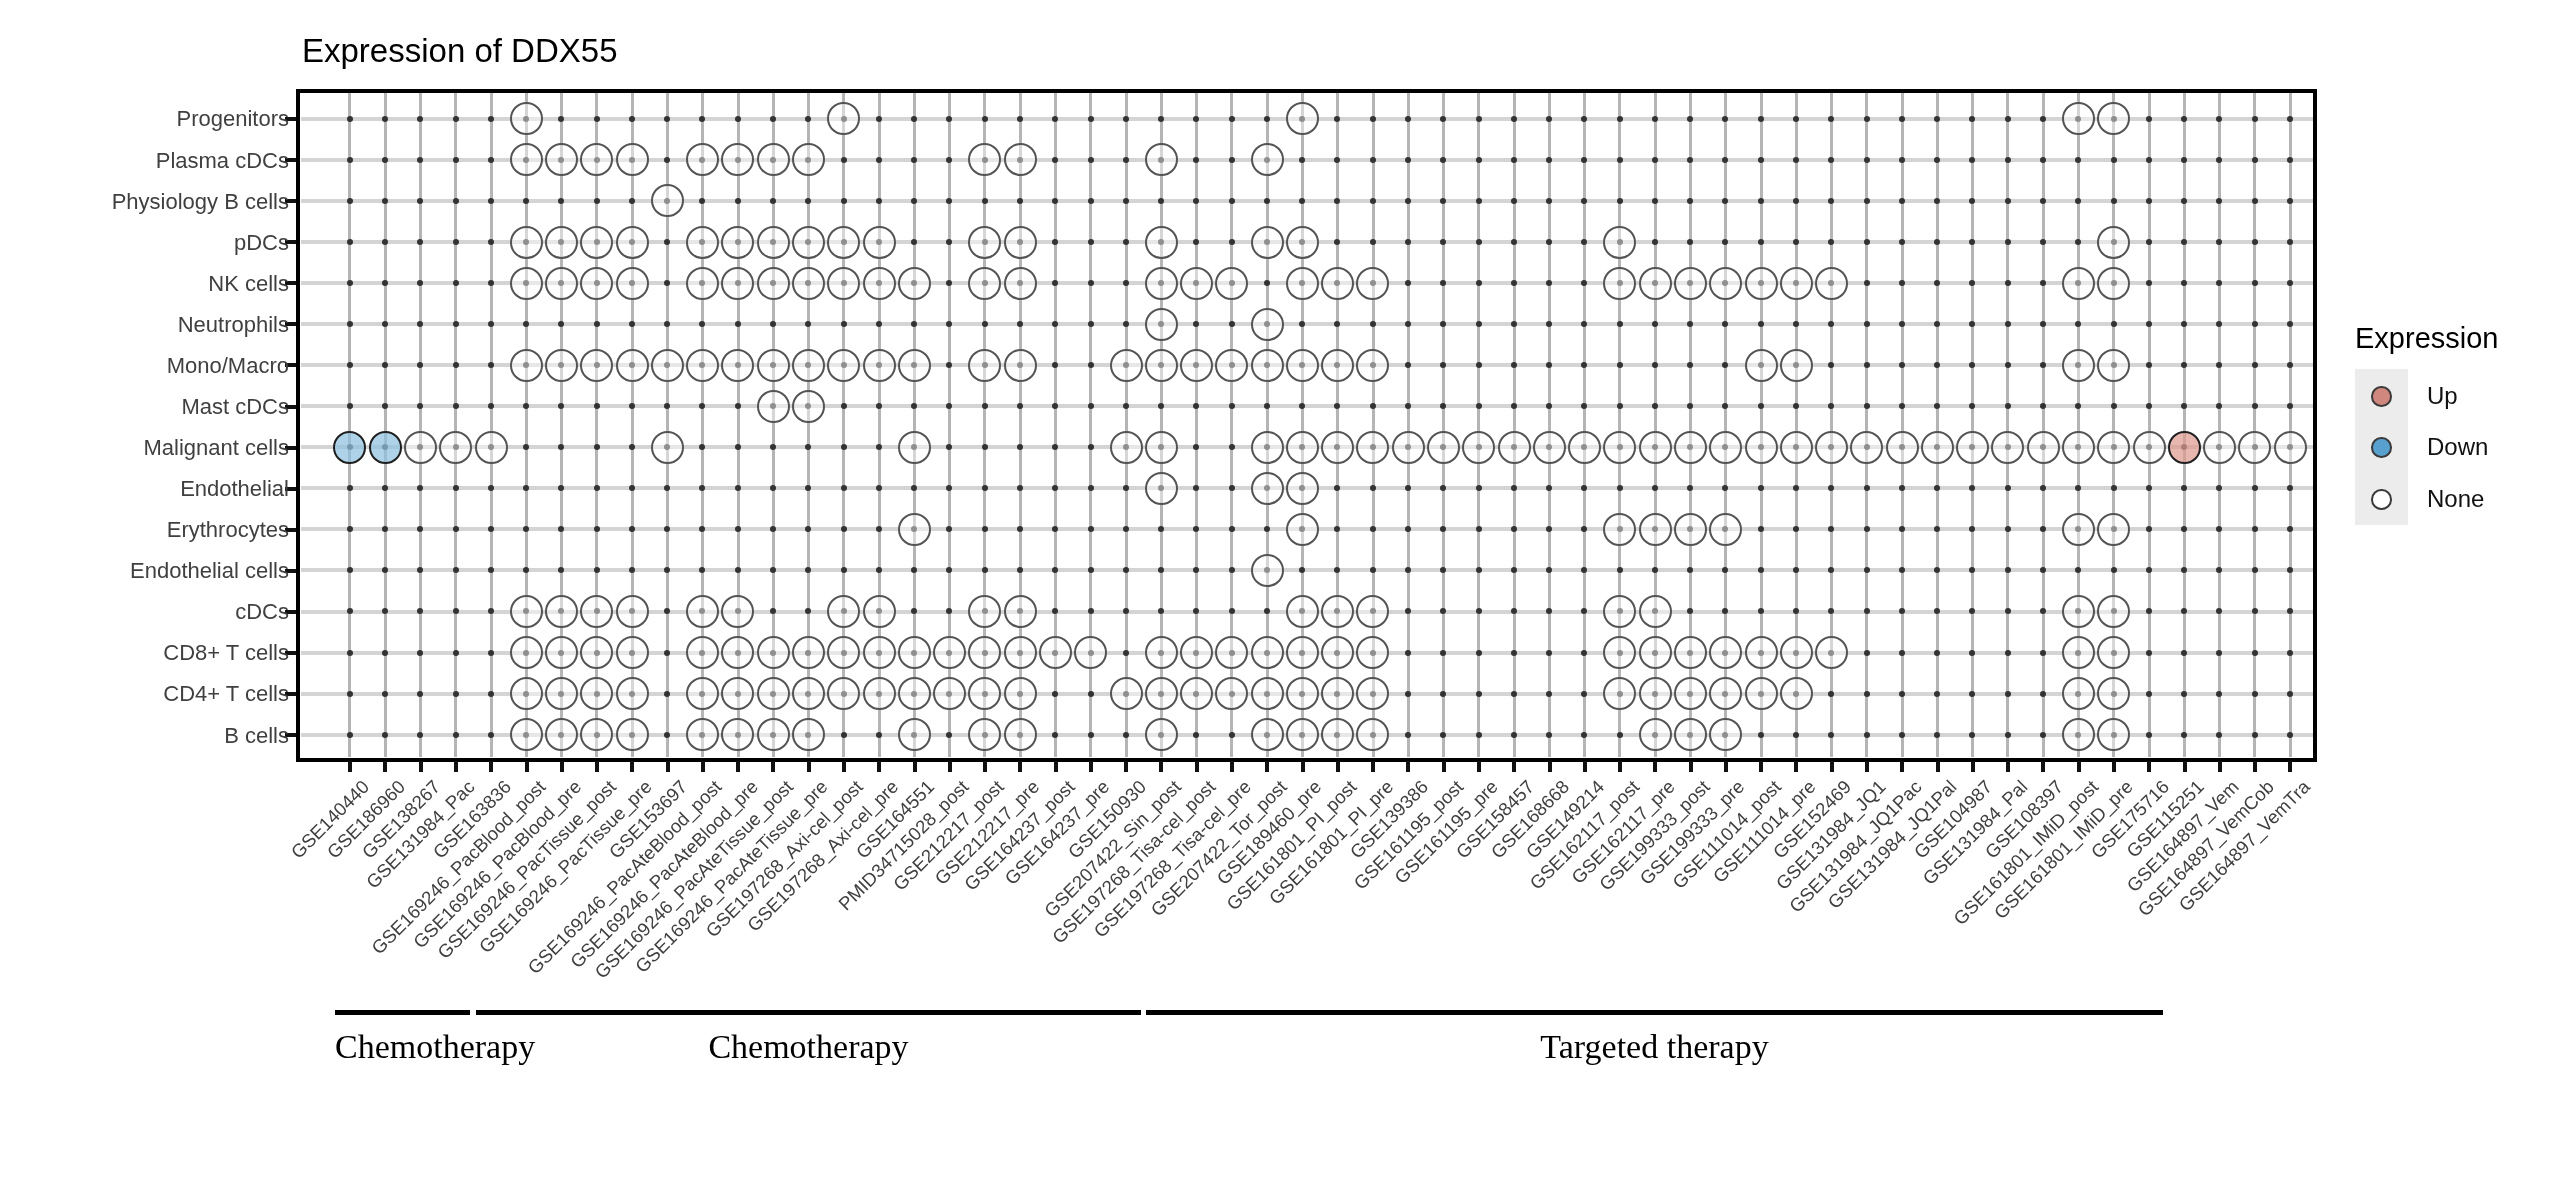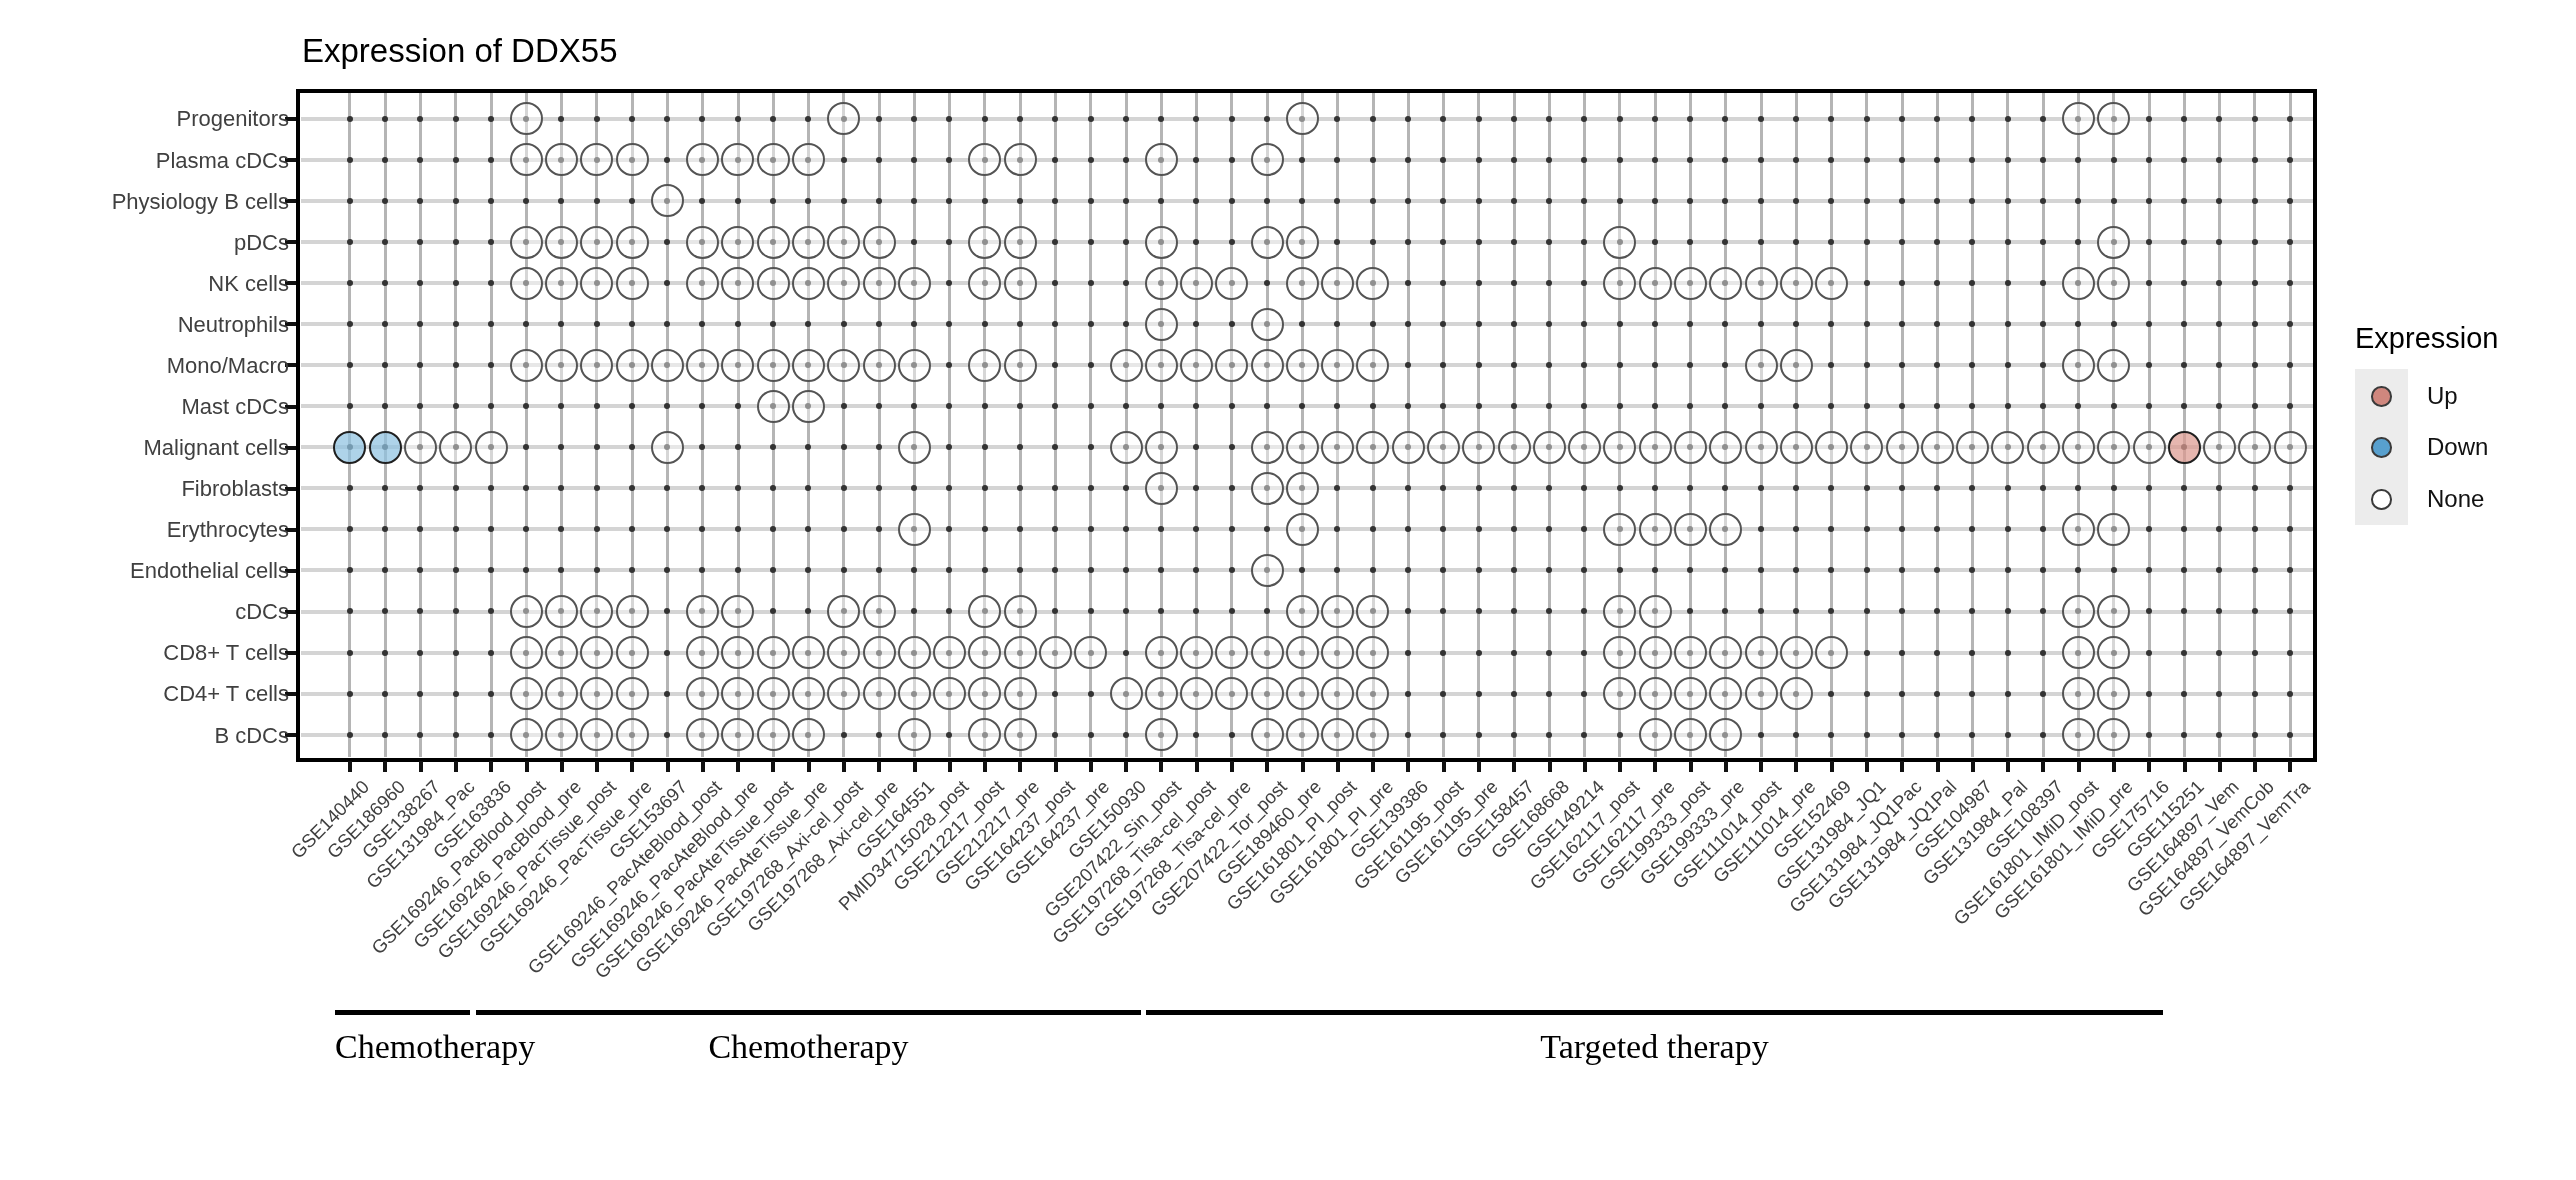--- a/index.html
+++ b/index.html
@@ -1377,33 +1377,33 @@
       <div class="ylab" style="top: 269px;">NK cells</div>
       <div class="ytick" style="top: 322px;"></div>
       <div class="ylab" style="top: 310px;">Neutrophils</div>
       <div class="ytick" style="top: 363px;"></div>
       <div class="ylab" style="top: 351px;">Mono/Macro</div>
       <div class="ytick" style="top: 405px;"></div>
       <div class="ylab" style="top: 392px;">Mast cDCs</div>
       <div class="ytick" style="top: 446px;"></div>
       <div class="ylab" style="top: 433px;">Malignant cells</div>
       <div class="ytick" style="top: 487px;"></div>
-      <div class="ylab" style="top: 474px;">Fibroblasts</div>
+      <div class="ylab" style="top: 474px;">Endothelial</div>
       <div class="ytick" style="top: 528px;"></div>
       <div class="ylab" style="top: 515px;">Erythrocytes</div>
       <div class="ytick" style="top: 569px;"></div>
       <div class="ylab" style="top: 556px;">Endothelial cells</div>
       <div class="ytick" style="top: 610px;"></div>
       <div class="ylab" style="top: 597px;">cDCs</div>
       <div class="ytick" style="top: 651px;"></div>
       <div class="ylab" style="top: 638px;">CD8+ T cells</div>
       <div class="ytick" style="top: 692px;"></div>
       <div class="ylab" style="top: 679px;">CD4+ T cells</div>
       <div class="ytick" style="top: 733px;"></div>
-      <div class="ylab" style="top: 721px;">B cDCs</div>
+      <div class="ylab" style="top: 721px;">B cells</div>
     </div>
   <div id="groups-layer">
       <div class="group-line" style="left: 335px; width: 135px;"></div>
       <div class="group-label" style="left: 335px; width: 135px;">Chemotherapy</div>
       <div class="group-line" style="left: 476px; width: 665px;"></div>
       <div class="group-label" style="left: 476px; width: 665px;">Chemotherapy</div>
       <div class="group-line" style="left: 1146px; width: 1017px;"></div>
       <div class="group-label" style="left: 1146px; width: 1017px;">Targeted therapy</div>
     </div>
   <div id="legend">

